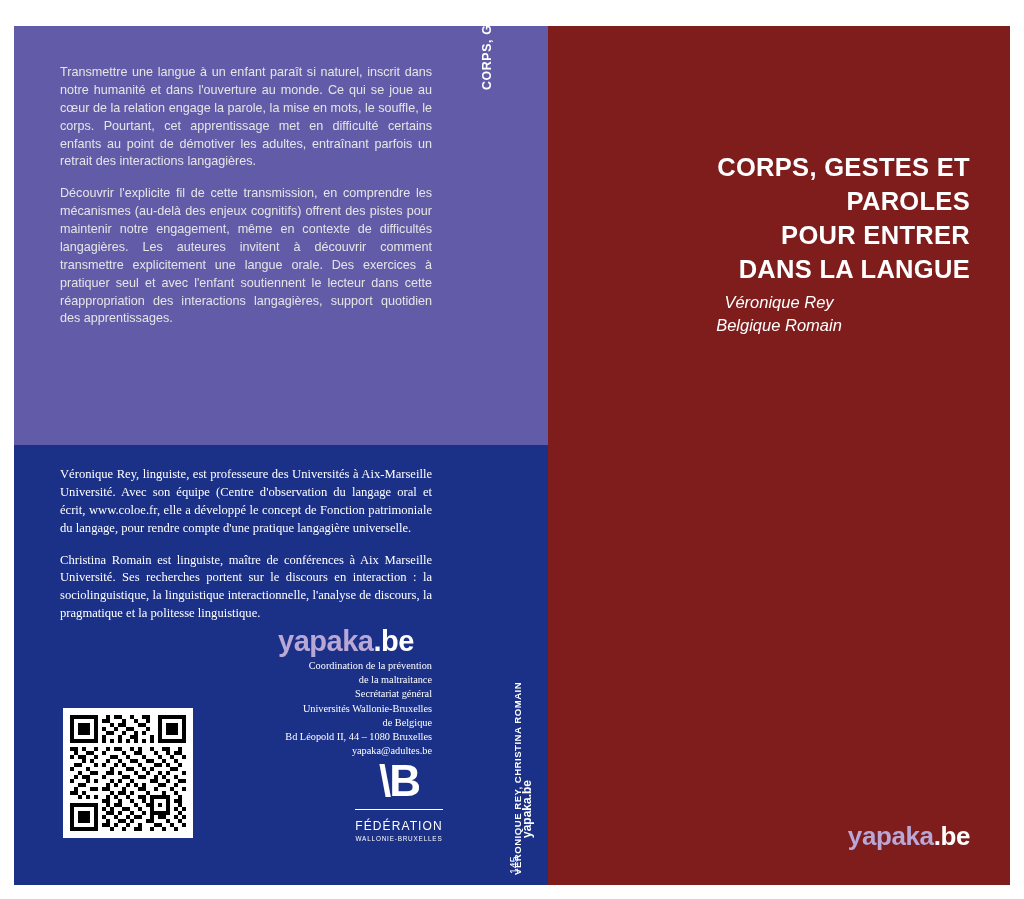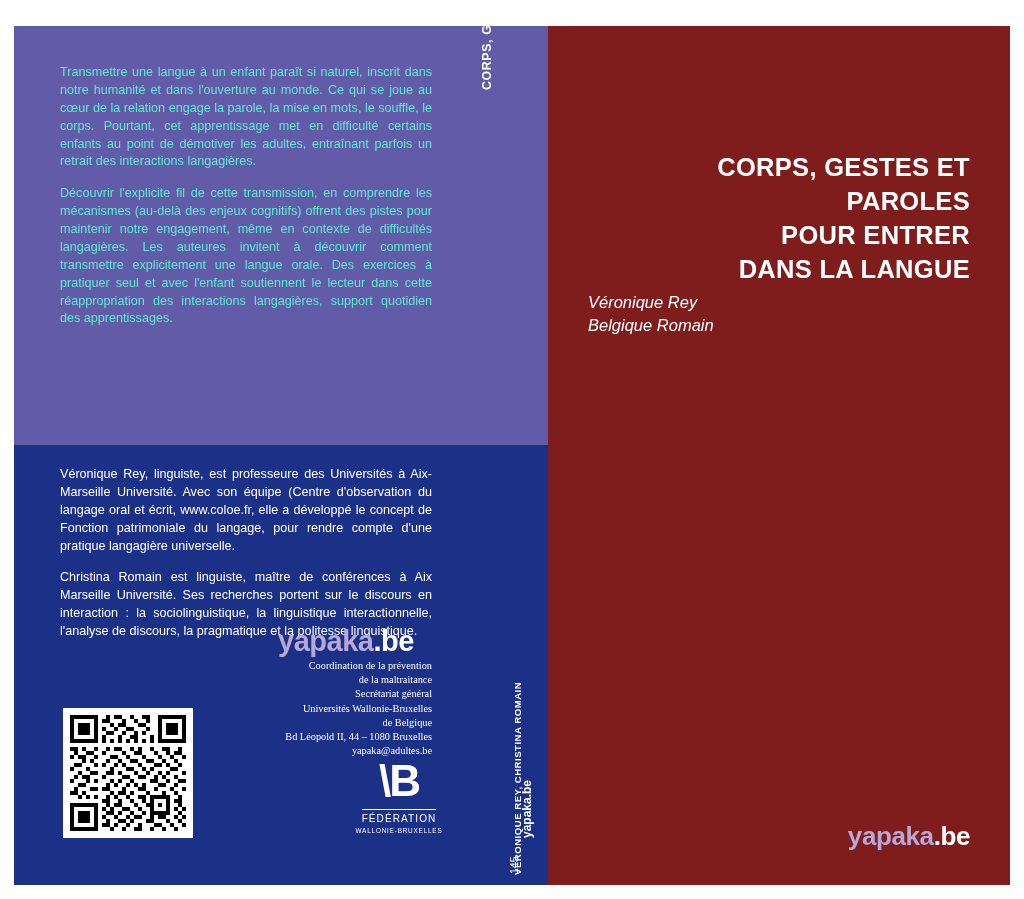--- a/index.html
+++ b/index.html
@@ -65,40 +65,40 @@
     height: 859px;
     background: #7f1d1d;
   }
 
   
   .blurb {
     position: absolute;
     left: 46px;
     top: 38px;
     width: 372px;
-    color: #5eead4;
+    color: #e5e5e5;
     font-size: 12.6px;
     line-height: 1.42;
     text-align: justify;
   }
   .blurb p {
     margin: 0 0 14px 0;
   }
 
   .bio {
     position: absolute;
     left: 46px;
     top: 21px;
     width: 372px;
     color: #ffffff;
     font-size: 12.6px;
     line-height: 1.42;
     text-align: justify;
   }
-  .bio p { margin: 0 0 14px 0; }
+  .bio p { margin: 0 0 14px 0; font-family: Liberation Serif, serif; }
 
   
   .yapaka-back {
     position: absolute;
     left: 246px;
     top: 180px;
     width: 172px;
     text-align: center;
     font-size: 29px;
     font-weight: bold;
@@ -145,25 +145,25 @@
     text-align: center;
     color: #ffffff;
   }
   .fed-mark {
     font-size: 44px;
     font-weight: bold;
     line-height: 1;
     letter-spacing: -2px;
   }
   .fed-line1 {
-    font-size: 10px;
+    font-size: 12px;
     letter-spacing: 1.1px;
     margin-top: 6px;
     border-top: 1px solid #ffffff;
-    padding-top: 3px;
+    padding-top: 9px;
     display: inline-block;
   }
   .fed-line2 {
     font-size: 6.4px;
     letter-spacing: 0.8px;
     margin-top: 1px;
   }
 
   
   .spine-title {
@@ -248,21 +248,21 @@
     font-size: 25.5px;
     font-weight: bold;
     line-height: 1.34;
     letter-spacing: 0.3px;
   }
   .front-authors {
     position: absolute;
     left: 40px;
     top: 265px;
     width: 382px;
-    text-align: left;
+    text-align: center;
     color: #ffffff;
     font-size: 16.5px;
     font-style: italic;
     line-height: 1.38;
   }
   .front-yapaka {
     position: absolute;
     left: 210px;
     top: 795px;
     width: 212px;

